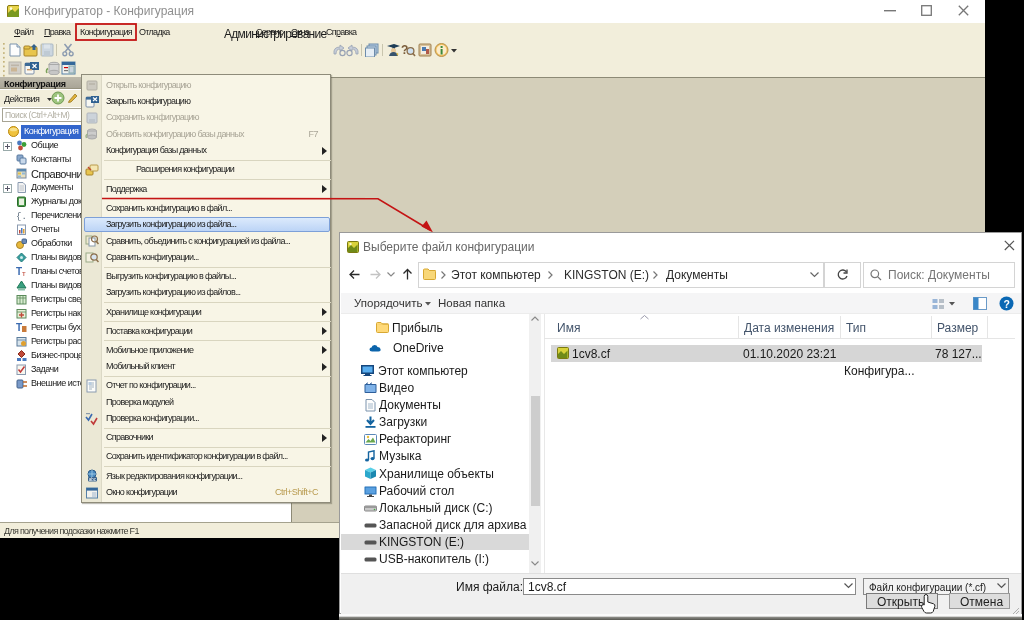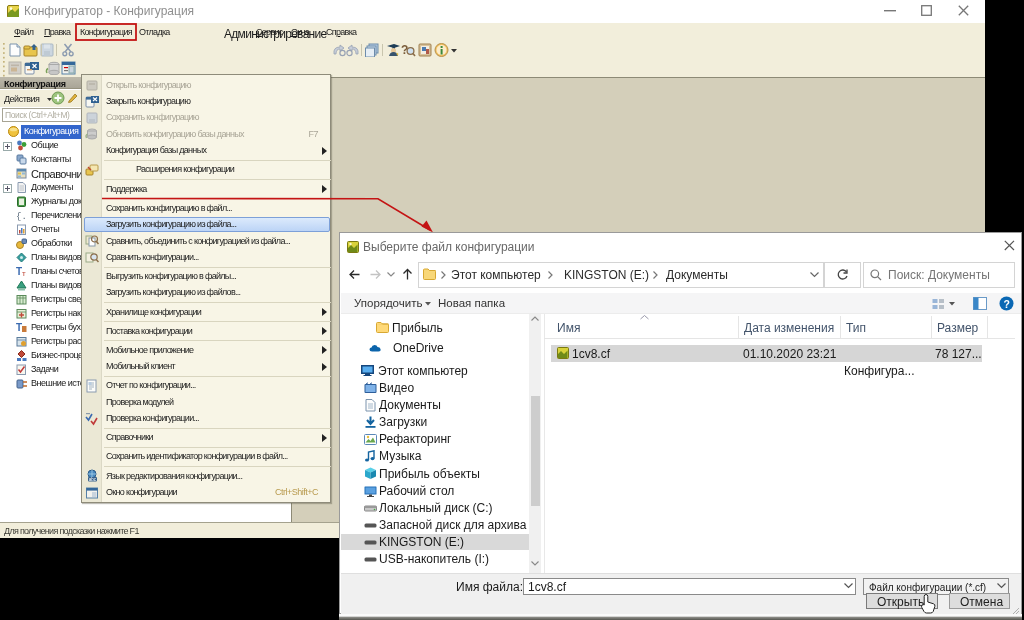--- a/index.html
+++ b/index.html
@@ -516,21 +516,21 @@
       <path d="M4.5 10 L4.5 2 L10 0.8 L10 8.5" stroke="#1464a0" stroke-width="1.4" fill="none"></path>
       <ellipse cx="3" cy="10" rx="2" ry="1.6" fill="#1464a0"></ellipse>
       <ellipse cx="8.5" cy="8.6" rx="2" ry="1.6" fill="#1464a0"></ellipse>
     </svg>
 <div class="t" style="left:39px;top:216.0px;font-size:12px;color:#1a1a1a;">Музыка</div>
 <svg style="position:absolute;left:24px;top:234.0px;" width="13" height="13" viewBox="0 0 13 13">
       <path d="M6.5 0.5 L12 3 L6.5 5.5 L1 3 Z" fill="#5ad0e8"></path>
       <path d="M1 3 L6.5 5.5 L6.5 12 L1 9.5 Z" fill="#2ba8cc"></path>
       <path d="M12 3 L6.5 5.5 L6.5 12 L12 9.5 Z" fill="#1a88b0"></path>
     </svg>
-<div class="t" style="left:39px;top:233.5px;font-size:12px;color:#1a1a1a;">Прибыль объекты</div>
+<div class="t" style="left:39px;top:233.5px;font-size:12px;color:#1a1a1a;">Хранилище объекты</div>
 <svg style="position:absolute;left:24px;top:251.5px;" width="13" height="13" viewBox="0 0 13 13">
       <rect x="0.5" y="1.5" width="12" height="8" rx="0.5" fill="#2471b8"></rect>
       <rect x="1.5" y="2.5" width="10" height="6" fill="#5aa0e0"></rect>
       <rect x="5" y="9.5" width="3" height="1.5" fill="#444"></rect>
       <rect x="3" y="11" width="7" height="1" fill="#444"></rect>
     </svg>
 <div class="t" style="left:39px;top:251.0px;font-size:12px;color:#1a1a1a;">Рабочий стол</div>
 <svg style="position:absolute;left:24px;top:268.5px;" width="13" height="13" viewBox="0 0 13 13">
       <rect x="0.5" y="4" width="12" height="5" rx="1" fill="#c8c8c8" stroke="#888"></rect>
       <rect x="0.5" y="4" width="12" height="2" fill="#9a9a9a"></rect>

